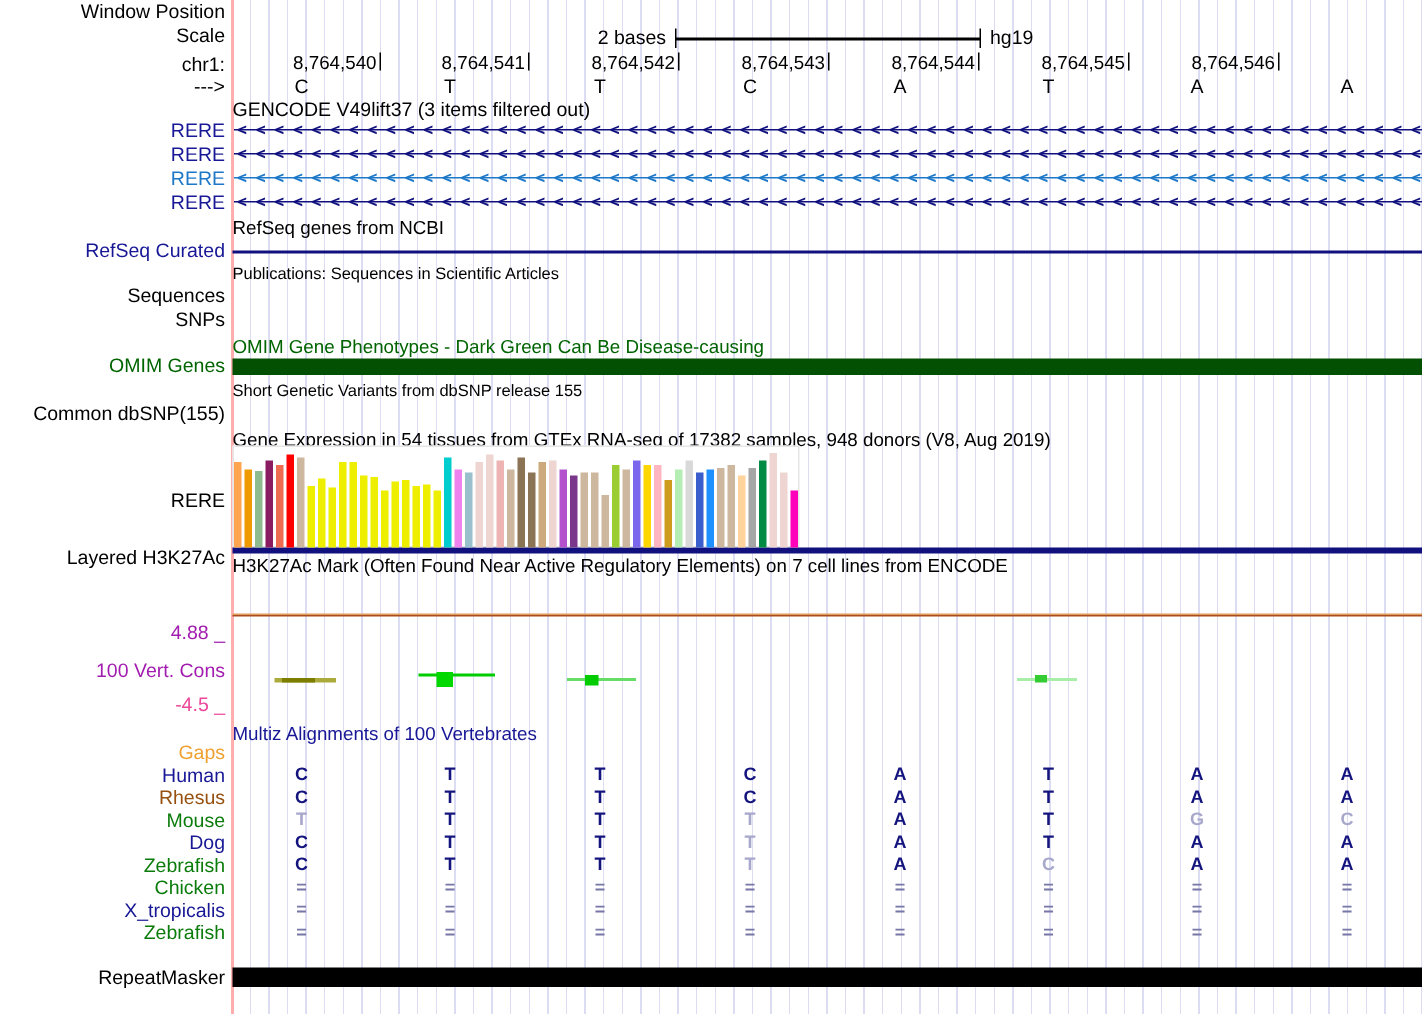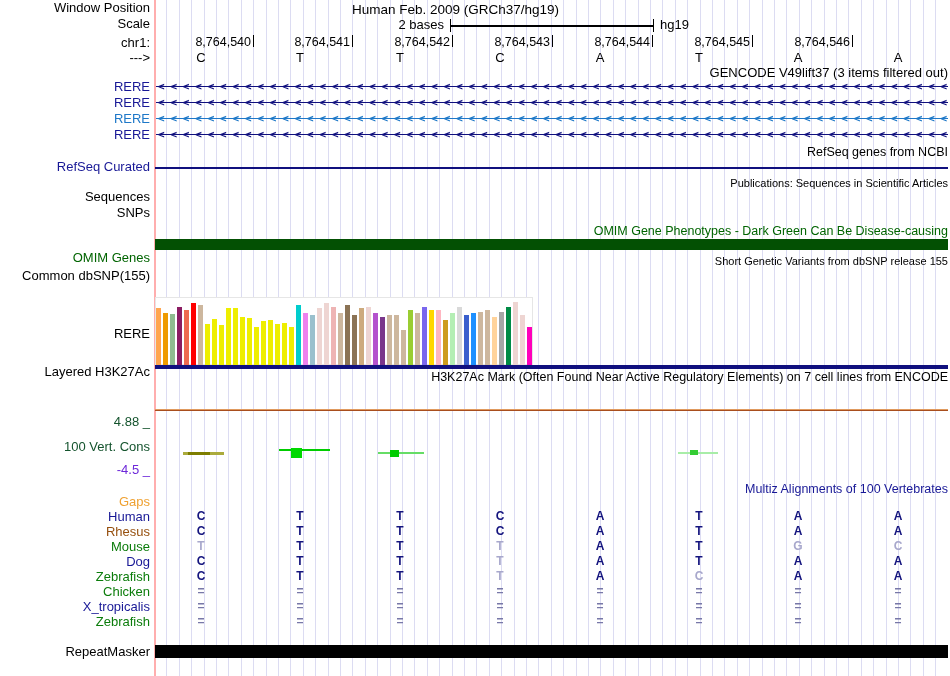--- a/index.html
+++ b/index.html
@@ -2,29 +2,29 @@
 <html><head>
 <meta charset="utf-8">
 <style>
   html,body{margin:0;padding:0;background:#fff;}
   #stage{position:relative;width:950px;height:676px;background:#fff;overflow:hidden;
          font-family:"Liberation Sans",sans-serif;color:#000;}
   .grid{position:absolute;left:155px;top:0;width:793px;height:676px;
         background:repeating-linear-gradient(90deg,transparent 0 11.4px,#DCDCF2 11.4px 12.4px);}
   .leftline{position:absolute;left:154px;top:0;width:2px;height:676px;background:#FFAEAE;}
   .lbl{position:absolute;left:0;width:150px;text-align:right;font-size:13px;line-height:14px;white-space:nowrap;}
-  .ctitle{position:absolute;left:155px;width:793px;text-align:right;white-space:nowrap;}
+  .ctitle{position:absolute;left:155px;width:793px;text-align:left;white-space:nowrap;}
   .s13{font-size:13px;line-height:14px;}
   .s12{font-size:12.5px;line-height:14px;}
   .s11{font-size:11px;line-height:12px;}
   .hdr{position:absolute;font-size:13.5px;line-height:15px;white-space:nowrap;}
   .navy{color:#181896;}
-  .blue{color:#14532d;}
+  .blue{color:#a21caf;}
   .dgreen{color:#006400;}
-  .maroon{color:#6d28d9;}
+  .maroon{color:#ec4899;}
   .orange{color:#EFA131;}
   .scaletext{position:absolute;left:350px;width:94px;text-align:right;top:17px;font-size:13px;}
   .hg19{position:absolute;left:660px;top:17px;font-size:13px;}
   .rulerline{position:absolute;left:450px;top:25px;width:204px;height:2px;background:#000;}
   .rulertick{position:absolute;top:19px;width:1px;height:13px;background:#000;}
   .coord{position:absolute;width:90px;text-align:right;font-size:12.5px;line-height:13px;}
   .ctick{position:absolute;width:1px;height:12px;background:#000;}
   .seqbase{position:absolute;width:14px;text-align:center;font-size:13px;line-height:13px;}
   .generow{position:absolute;left:156px;width:792px;height:10px;overflow:hidden;}
   .gline{position:absolute;left:0;right:0;top:4px;height:1px;}
@@ -41,39 +41,39 @@
 
 <div id="stage">
   <div class="grid"></div>
   <div class="leftline"></div>
 
   <div class="lbl" style="top:1px">Window Position</div>
   <div class="lbl" style="top:17px">Scale</div>
   <div class="lbl" style="top:36px">chr1:</div>
   <div class="lbl" style="top:51px">---&gt;</div>
 
-  <div class="hdr" style="left:352px;top:2px">Human Feb. 2009 (GRCh37/hg19)</div>
   <div class="scaletext">2 bases</div>
   <div class="rulerline"></div>
   <div class="rulertick" style="left:450px"></div>
   <div class="rulertick" style="left:653px"></div>
   <div class="hg19">hg19</div>
 
   <div class="ctitle s13" style="top:66px">GENCODE V49lift37 (3 items filtered out)</div>
   <div class="ctitle s11" style="top:177px">Publications: Sequences in Scientific Articles</div>
   <div class="ctitle s12" style="top:145px">RefSeq genes from NCBI</div>
   <div class="ctitle s12 dgreen" style="top:224px">OMIM Gene Phenotypes - Dark Green Can Be Disease-causing</div>
   <div class="ctitle s11" style="top:255px">Short Genetic Variants from dbSNP release 155</div>
+  <div class="ctitle s12" style="top:286px">Gene Expression in 54 tissues from GTEx RNA-seq of 17382 samples, 948 donors (V8, Aug 2019)</div>
   <div class="ctitle s12" style="top:370px">H3K27Ac Mark (Often Found Near Active Regulatory Elements) on 7 cell lines from ENCODE</div>
   <div class="ctitle s12 navy" style="top:482px">Multiz Alignments of 100 Vertebrates</div>
 
   <div class="lbl navy" style="top:160px">RefSeq Curated</div>
   <div class="lbl" style="top:190px">Sequences</div>
   <div class="lbl" style="top:206px">SNPs</div>
-  <div class="lbl dgreen" style="top:251px">OMIM Genes</div>
+  <div class="lbl dgreen" style="top:237px">OMIM Genes</div>
   <div class="lbl" style="top:269px">Common dbSNP(155)</div>
   <div class="lbl" style="top:327px">RERE</div>
   <div class="lbl" style="top:365px">Layered H3K27Ac</div>
   <div class="lbl blue" style="top:415px">4.88 _</div>
   <div class="lbl blue" style="top:440px">100 Vert. Cons</div>
   <div class="lbl maroon" style="top:463px">-4.5 _</div>
   <div class="lbl orange" style="top:495px">Gaps</div>
   <div class="lbl" style="top:645px">RepeatMasker</div>
 
   <div class="hline" style="top:167px;height:2px;background:#10107E"></div>

